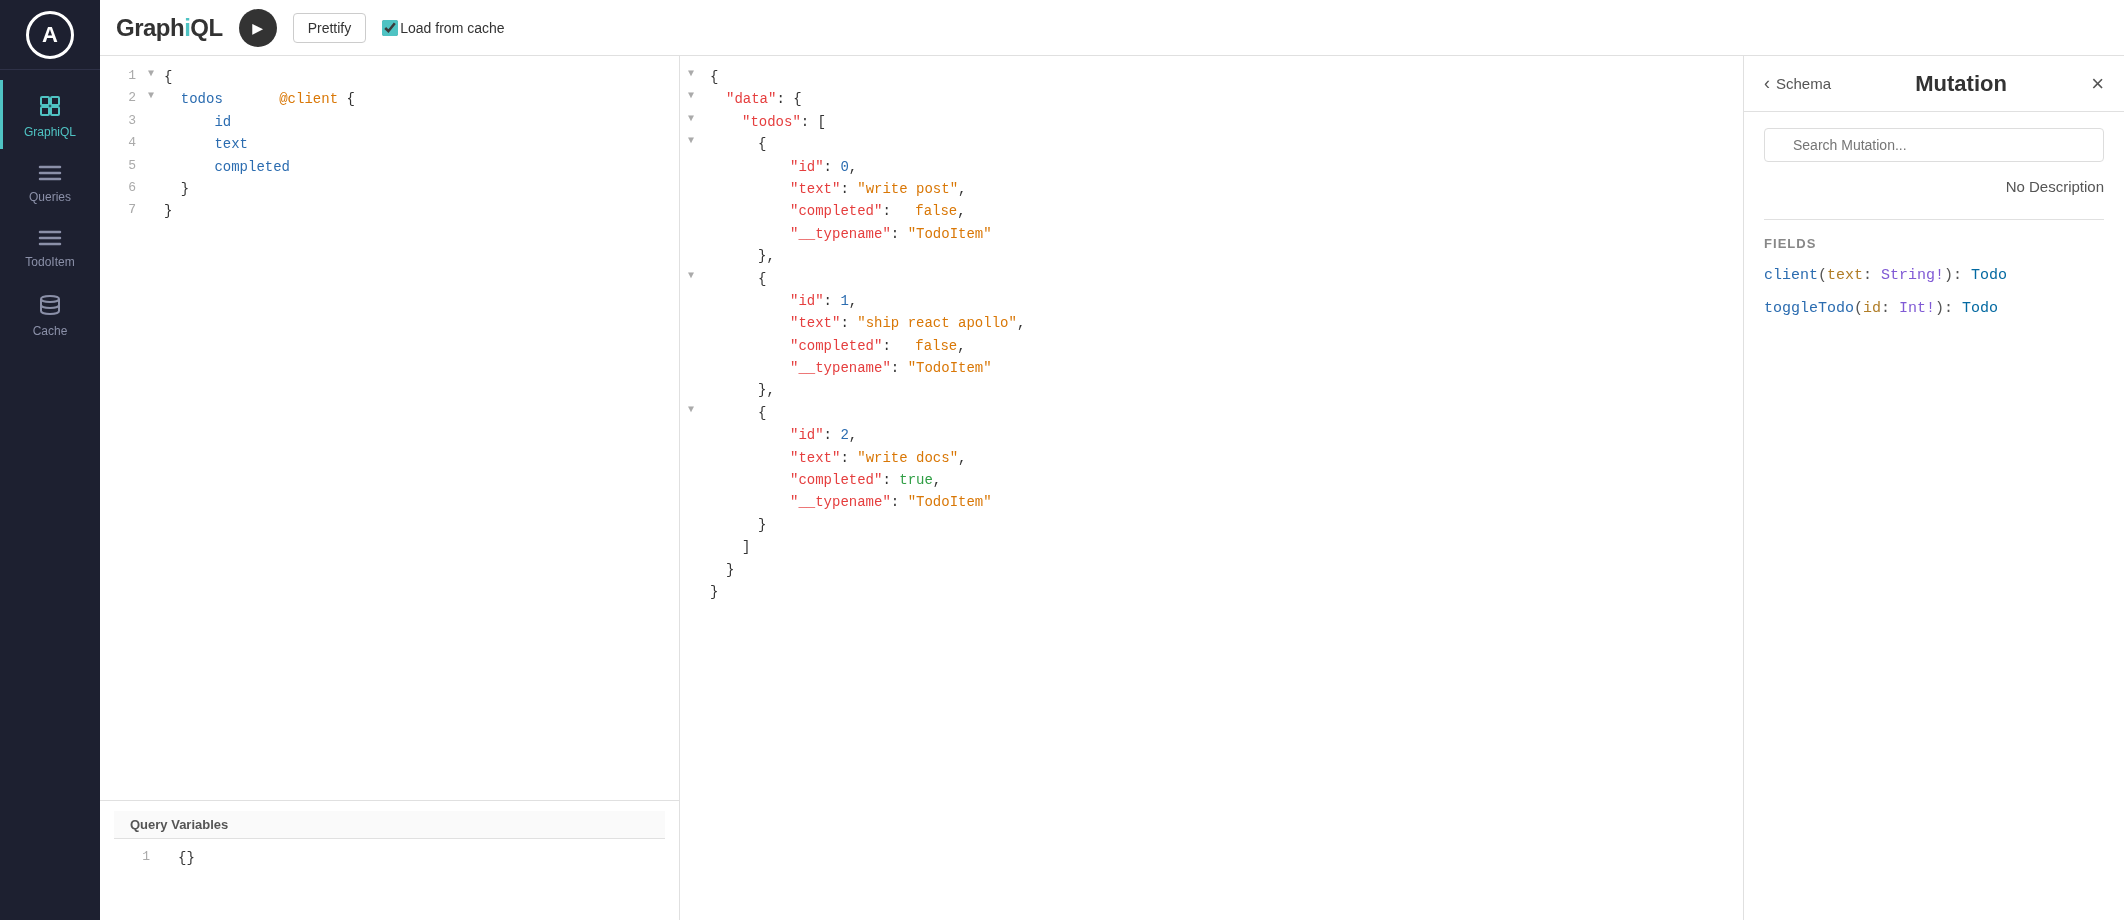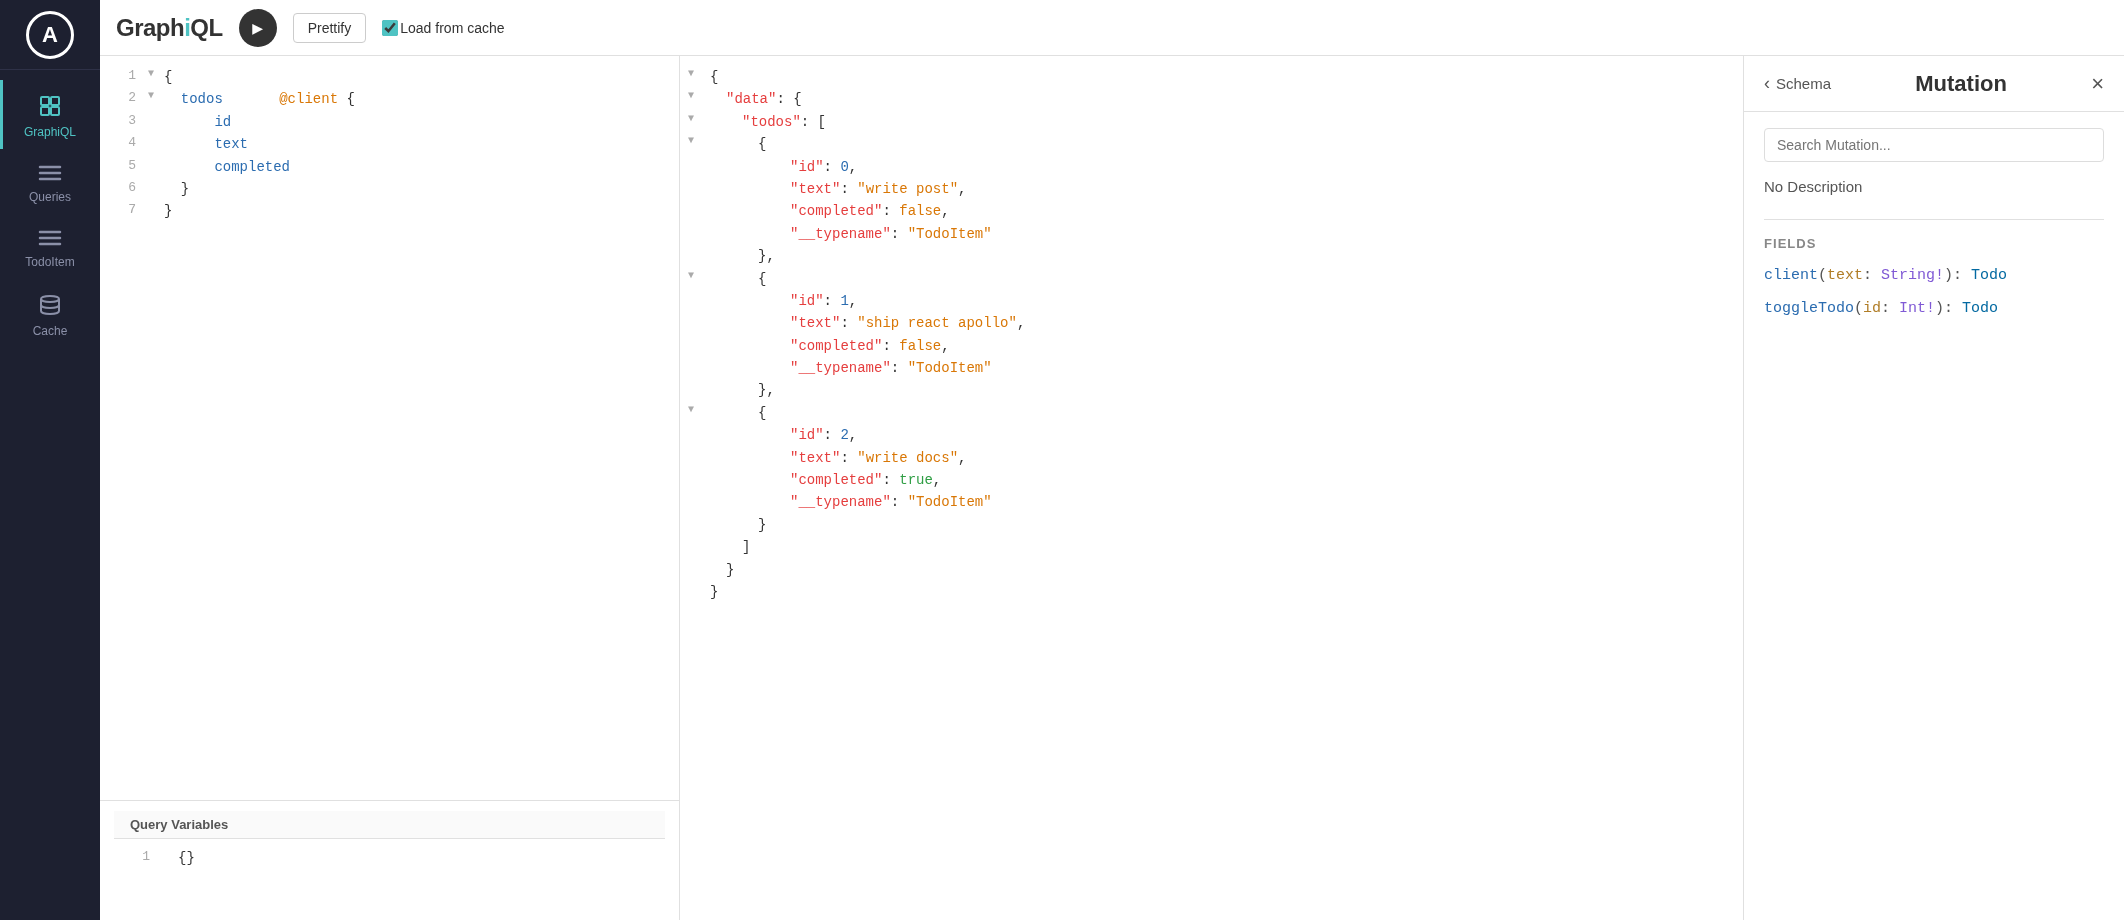--- a/index.html
+++ b/index.html
@@ -216,30 +216,31 @@
     }
     .schema-body {
       flex: 1;
       overflow-y: auto;
       padding: 16px 20px;
     }
     .schema-search {
       width: 100%;
       border: 1px solid #ddd;
       border-radius: 4px;
-      padding: 8px 12px;
+      padding: 8px 28px;
       font-size: 14px;
       color: #999;
       outline: none;
       margin-bottom: 16px;
     }
     .schema-no-desc {
       font-size: 15px;
       color: #555;
       margin-bottom: 24px;
+      text-align: right;
     }
     .schema-fields-label {
       font-size: 13px;
       font-weight: 700;
       color: #888;
       letter-spacing: 0.08em;
       text-transform: uppercase;
       margin-bottom: 16px;
       border-top: 1px solid #e0e0e0;
       padding-top: 16px;
@@ -291,21 +292,21 @@
 
     
     .c-white { color: #333; }
     .c-blue { color: #2b6cb0; }
     .c-orange { color: #d97706; margin-left: 48px; }
 
     
     .j-key { color: #e53e3e; }
     .j-str-val { color: #d97706; }
     .j-num { color: #2b6cb0; }
-    .j-bool-false { color: #d97706; }
+    .j-bool-false { color: #d97706; margin-left: 16px; }
     .j-bool-true { color: #2f9e44; }
 
     .result-line {
       display: flex;
       align-items: flex-start;
       padding: 0 8px;
       min-height: 22px;
     }
     .result-arrow {
       color: #aaa;

